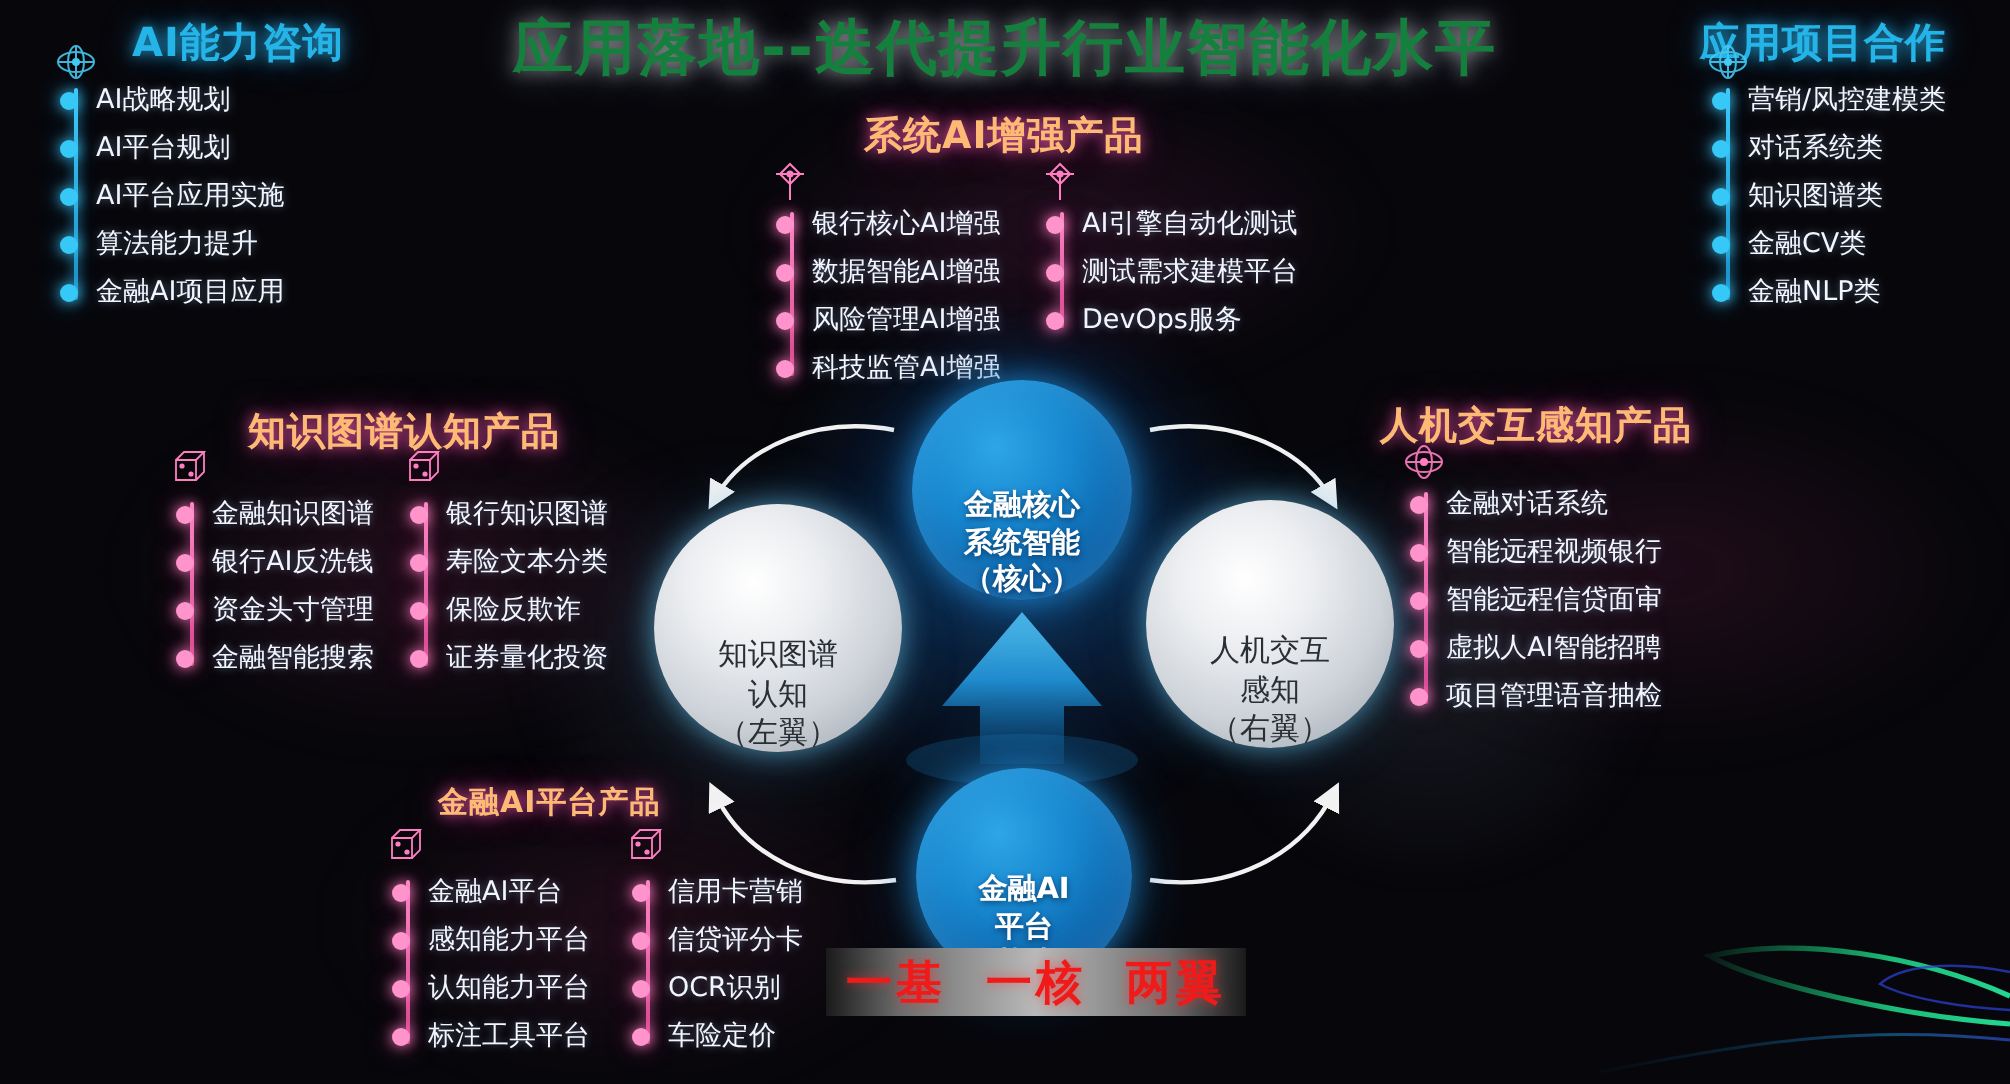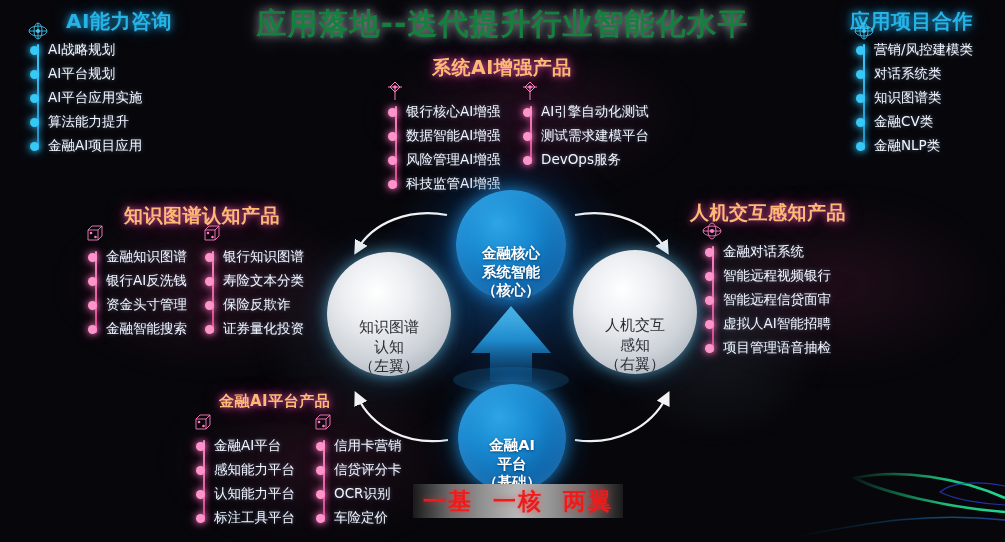--- a/index.html
+++ b/index.html
@@ -68,21 +68,21 @@
     box-shadow:0 0 16px rgba(35,150,225,.75),0 0 34px rgba(20,110,190,.45),inset 0 0 22px rgba(120,210,255,.28);
     text-shadow:0 1px 3px rgba(0,20,50,.6);
   }
   .c-silver{
     background:radial-gradient(circle at 40% 32%,#ffffff 0%,#eceef1 30%,#cdd2d8 62%,#a8afb8 88%,#8e959f 100%);
     color:#2a2f36;font-size:15px;font-weight:normal;
     box-shadow:0 0 14px rgba(120,215,255,.55),0 0 30px rgba(40,150,220,.30);
   }
 
   
-  #banner{position:absolute;left:413px;top:484px;width:210px;height:34px;
+  #banner{position:absolute;left:413px;top:474px;width:210px;height:34px;
     background:linear-gradient(90deg,#1a1a1a 0%,#6e6e6e 18%,#b9b9b9 50%,#6e6e6e 82%,#1a1a1a 100%);
     display:flex;align-items:center;justify-content:space-around;
     font-size:23px;font-weight:bold;color:#ef1b1b;letter-spacing:2px;
     text-shadow:0 0 6px rgba(255,40,40,.55);}
 
   svg.overlay{position:absolute;left:0;top:0;width:1005px;height:542px;pointer-events:none;}
 </style>
 </head>
 <body>
 

